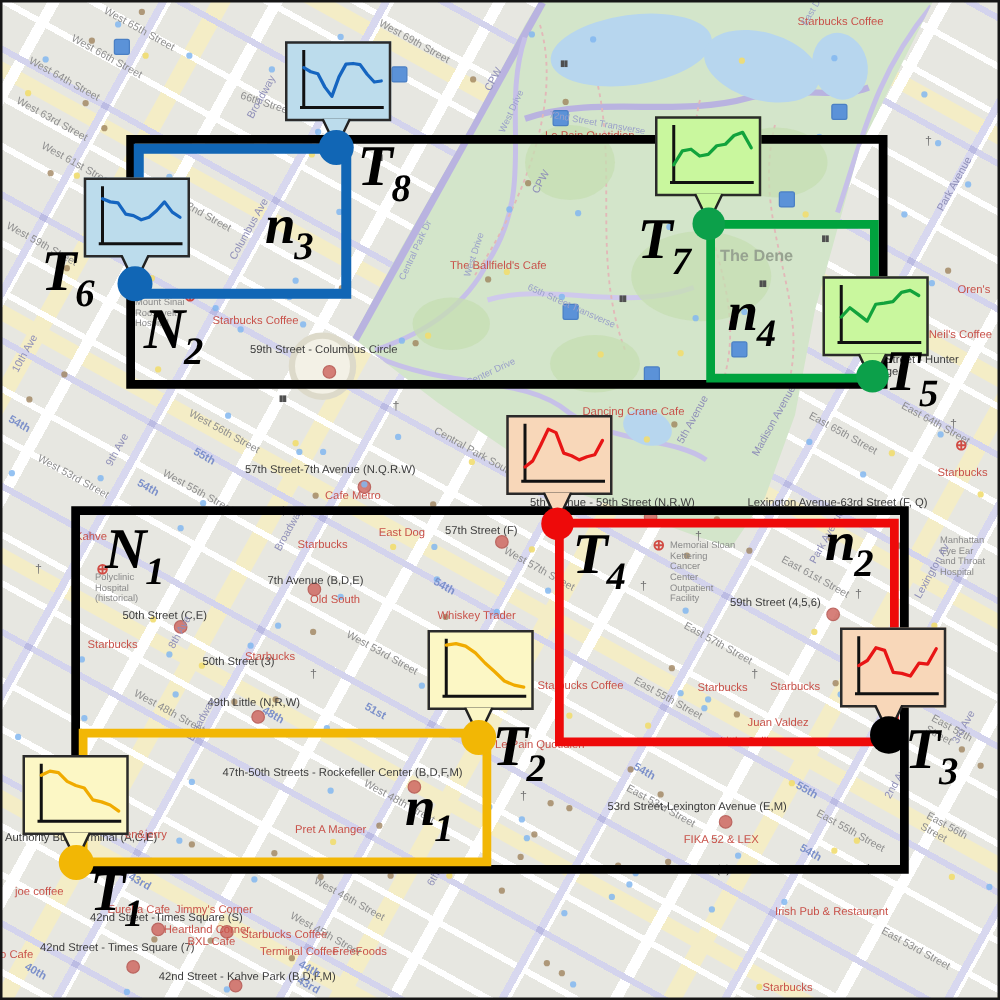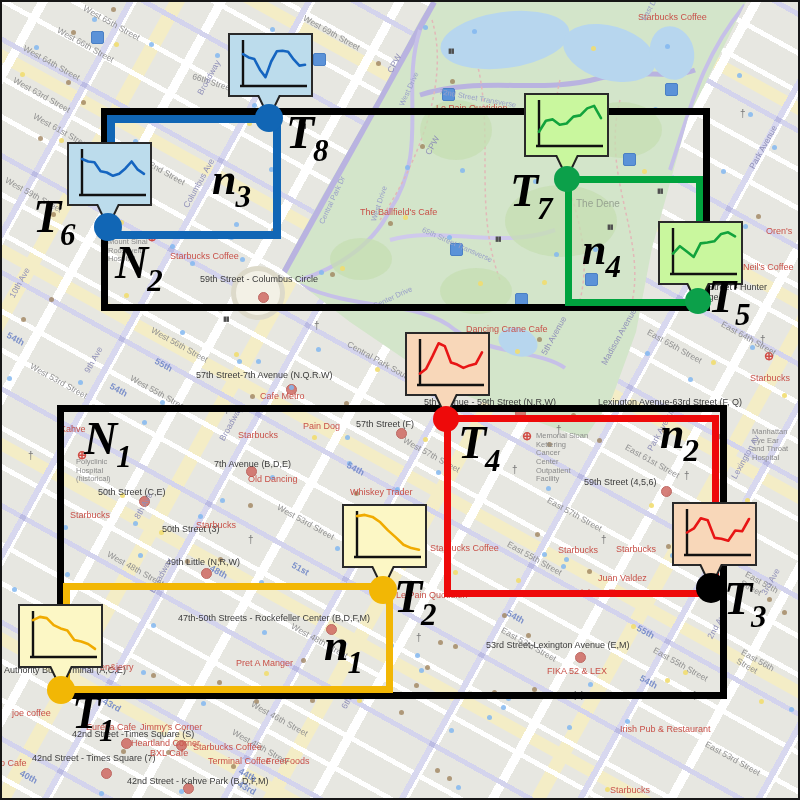--- a/index.html
+++ b/index.html
@@ -23,21 +23,21 @@
   .blob{position:absolute;border-radius:50%;}
   .lake{background:#b7d6ee;}
   .tree{background:#c5deb2;opacity:.75;}
   .circlePlaza{position:absolute;width:44px;height:44px;border-radius:50%;background:#f3f1e6;border:5px solid #dddaca;}
   .ml{position:absolute;white-space:pre-line;line-height:1.15;transform-origin:0 0;z-index:6;}
   .c-street{color:#8f8f8f;font-size:8.5px;}
   .c-station{color:#3c3c3c;font-size:9px;}
   .c-poi{color:#c85149;font-size:9px;}
   .c-route{color:#7c90ca;font-size:9px;font-weight:bold;}
   .c-avenue{color:#8f8fb8;font-size:8.5px;}
-  .c-park{color:#97a391;font-size:10px;}
+  .c-park{color:#97a391;font-size:13px;font-weight:bold;}
   .c-hosp{color:#8a8a8a;font-size:7.5px;}
   .c-drive{color:#9aa0c9;font-size:7.5px;}
   .icon{position:absolute;z-index:5;}
   .dot-sm{border-radius:50%;}
   
   .netrect{position:absolute;border-style:solid;z-index:20;background:transparent;}
   .figlab{position:absolute;z-index:40;color:#000;font-family:"Liberation Serif",serif;
     font-style:italic;font-weight:700;line-height:.9;white-space:nowrap;}
   .figlab .main{font-size:46px;}
   .figlab .sub{font-size:31px;display:inline-block;transform:translateY(13px);margin-left:-1px;}
@@ -361,22 +361,22 @@
       <span class="ml c-poi" style="left: 238px; top: 430px;">Starbucks</span>
       <span class="ml c-poi" style="left: 70px; top: 510px;">Starbucks</span>
       <span class="ml c-poi" style="left: 196px; top: 520px;">Starbucks</span>
       <span class="ml c-poi" style="left: 430px; top: 543px;">Starbucks Coffee</span>
       <span class="ml c-poi" style="left: 558px; top: 545px;">Starbucks</span>
       <span class="ml c-poi" style="left: 616px; top: 544px;">Starbucks</span>
       <span class="ml c-poi" style="left: 750px; top: 373px;">Starbucks</span>
       <span class="ml c-poi" style="left: 610px; top: 785px;">Starbucks</span>
       <span class="ml c-poi" style="left: 193px; top: 742px;">Starbucks Coffee</span>
       <span class="ml c-poi" style="left: 260px; top: 391px;">Cafe Metro</span>
-      <span class="ml c-poi" style="left: 303px; top: 421px;">Pain Dog</span>
-      <span class="ml c-poi" style="left: 248px; top: 474px;">Old Dancing</span>
+      <span class="ml c-poi" style="left: 303px; top: 421px;">East Dog</span>
+      <span class="ml c-poi" style="left: 248px; top: 474px;">Old South</span>
       <span class="ml c-poi" style="left: 350px; top: 487px;">Whiskey Trader</span>
       <span class="ml c-poi" style="left: 436px; top: 103px;">Le Pain Quotidien</span>
       <span class="ml c-poi" style="left: 396px; top: 590px;">Le Pain Quotidien</span>
       <span class="ml c-poi" style="left: 466px; top: 324px;">Dancing Crane Cafe</span>
       <span class="ml c-poi" style="left: 360px; top: 207px;">The Ballfield's Cafe</span>
       <span class="ml c-poi" style="left: 743px; top: 262px;">Neil's Coffee</span>
       <span class="ml c-poi" style="left: 766px; top: 226px;">Oren's</span>
       <span class="ml c-poi" style="left: 12px; top: 708px;">joe coffee</span>
       <span class="ml c-poi" style="left: 86px; top: 722px;">Eureka Cafe</span>
       <span class="ml c-poi" style="left: 140px; top: 722px;">Jimmy's Corner</span>

